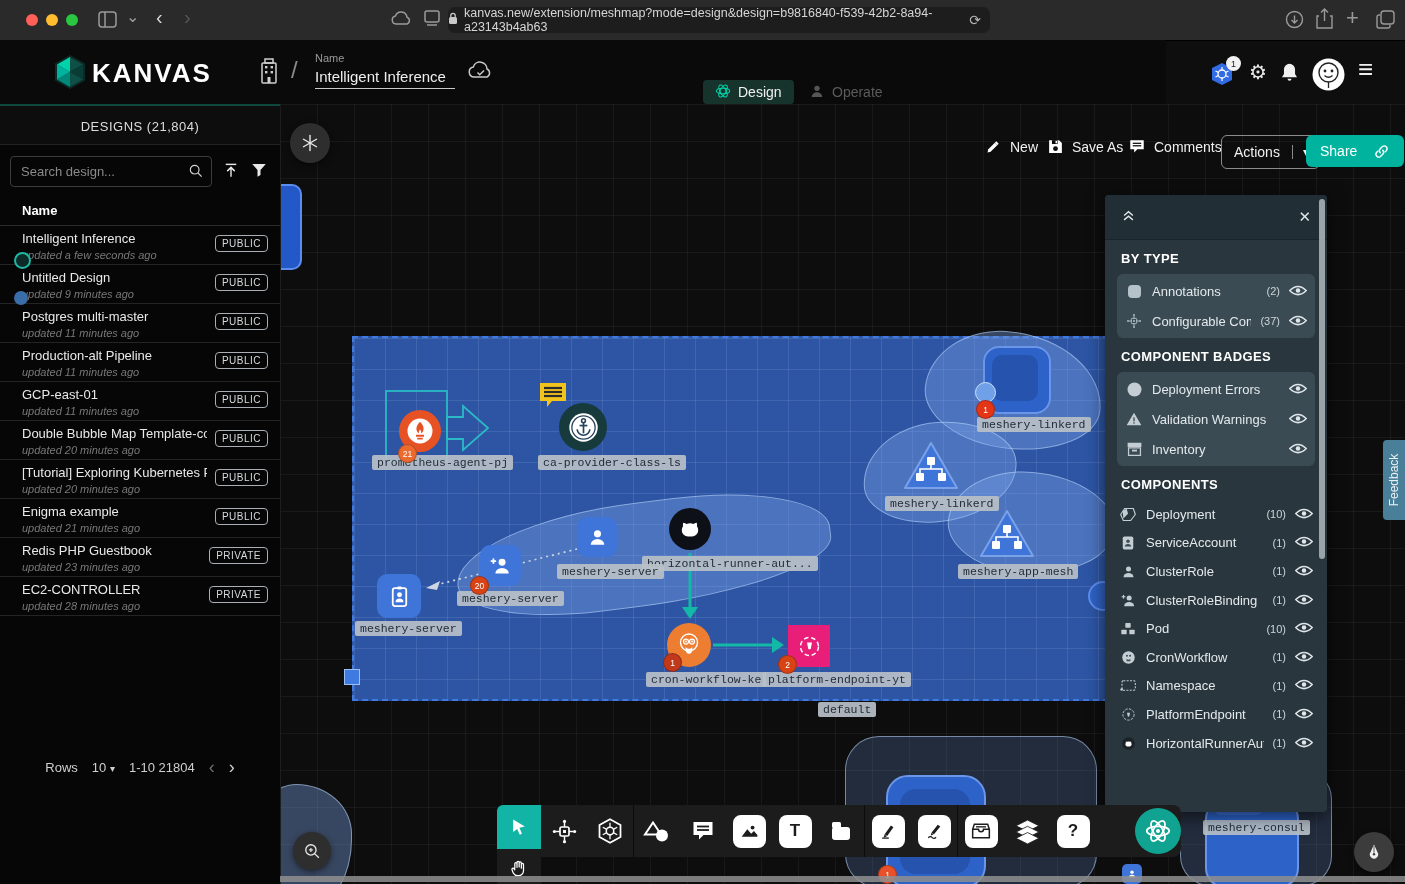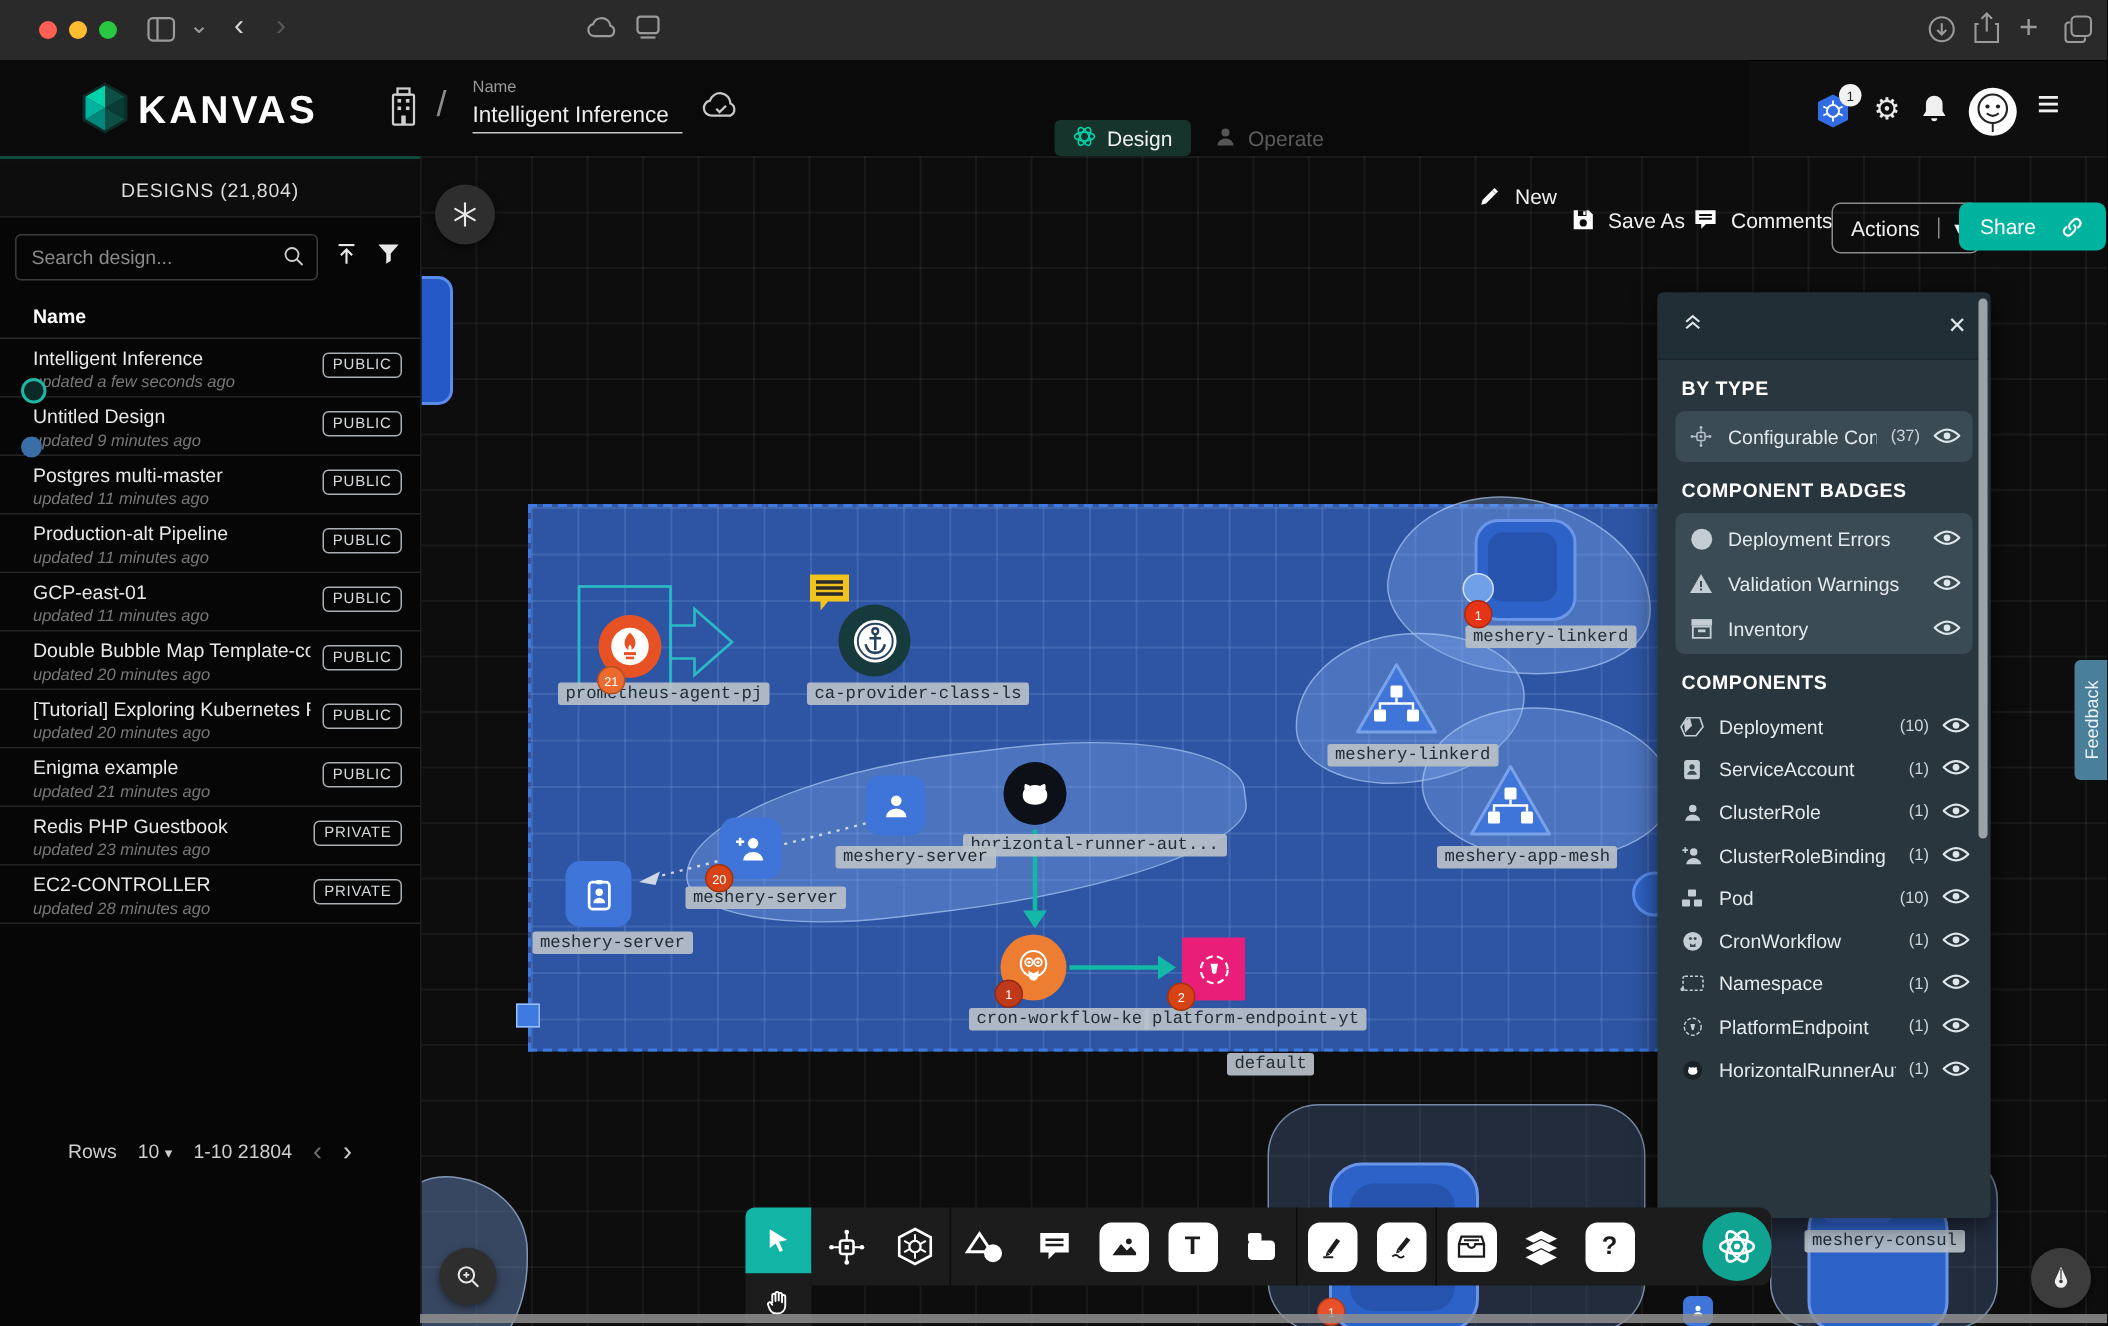--- a/index.html
+++ b/index.html
@@ -130,20 +130,30 @@
       <svg width="21" height="16" viewBox="0 0 21 16">
           <path d="M5 14 a4 4 0 0 1 -.6-7.9 A6 6 0 0 1 16 7.2 A3.6 3.6 0 0 1 16 14 Z" fill="none" stroke="#9a9a9a" stroke-width="1.5"></path>
         </svg>
     </span>
     <span class="abs" style="left:424px;top:10px">
       <svg width="16" height="16" viewBox="0 0 16 16">
           <rect x="1" y="1" width="14" height="11" rx="2" fill="none" stroke="#9a9a9a" stroke-width="1.5"></rect>
           <line x1="3" y1="15" x2="13" y2="15" stroke="#9a9a9a" stroke-width="1.5"></line>
         </svg>
     </span>
+    <div id="urlbar" class="abs">
+      <span>
+        <svg width="10" height="13" viewBox="0 0 10 13">
+            <rect x="1" y="5" width="8" height="7" rx="1.5" fill="#c9c9c9"></rect>
+            <path d="M2.8 5 V3.5 a2.2 2.2 0 0 1 4.4 0 V5" fill="none" stroke="#c9c9c9" stroke-width="1.3"></path>
+          </svg>
+      </span>
+      <span>kanvas.new/extension/meshmap?mode=design&amp;design=b9816840-f539-42b2-8a94-a23143b4ab63</span>
+      <span class="refresh">⟳</span>
+    </div>
     <span class="abs" style="left:1285px;top:10px">
       <svg width="19" height="19" viewBox="0 0 19 19">
           <circle cx="9.5" cy="9.5" r="8" fill="none" stroke="#9a9a9a" stroke-width="1.4"></circle>
           <path d="M9.5 5.5 v7 M6.5 10 l3 3 3-3" fill="none" stroke="#9a9a9a" stroke-width="1.4"></path>
         </svg>
     </span>
     <span class="abs" style="left:1316px;top:8px">
       <svg width="17" height="21" viewBox="0 0 17 21">
           <path d="M3 8 h-2 v12 h15 V8 h-2" fill="none" stroke="#9a9a9a" stroke-width="1.4"></path>
           <path d="M8.5 1 v12 M5 4.5 L8.5 1 L12 4.5" fill="none" stroke="#9a9a9a" stroke-width="1.4"></path>
@@ -446,21 +456,21 @@
       <svg width="18" height="18" viewBox="0 0 24 24">
           <path d="M12 2 L16.5 12 a5.5 5.5 0 1 1 -9 0 Z" fill="#f0f0f0"></path>
           <circle cx="12" cy="15" r="1.6" fill="#3c3c3c"></circle>
           <line x1="12" y1="4" x2="12" y2="13" stroke="#3c3c3c" stroke-width="1.1"></line>
         </svg>
     </div>
 
     <div class="abs" style="left:0;top:772px;width:1125px;height:6px;background:#8f8f8f;opacity:.85;z-index:35"></div>
   </div>
 
-  <div class="abs act" style="left:985px;top:122px;z-index:15">
+  <div class="abs act" style="left:985px;top:138px;z-index:15">
     <svg width="17" height="17" viewBox="0 0 24 24">
         <path d="M3.5 20.5 l1.2-4.5 L16 4.7 l3.3 3.3 L8 19.3 Z" fill="#fff"></path>
         <line x1="14" y1="7" x2="17" y2="10" stroke="#aaa" stroke-width="1"></line>
       </svg>
     <span>New</span>
   </div>
   <div class="abs act" style="left:1047px;top:138px;z-index:15">
     <svg width="17" height="17" viewBox="0 0 24 24">
         <path d="M3 3 h14 l4 4 v14 H3 Z" fill="#fff"></path>
         <rect x="7" y="3" width="8" height="5.5" fill="#0d0d0d"></rect>
@@ -586,20 +596,33 @@
       <span>
         <svg width="15" height="15" viewBox="0 0 24 24">
             <path d="M5 12 l7-6 7 6 M5 19 l7-6 7 6" fill="none" stroke="#dfe6ea" stroke-width="2.2"></path>
           </svg>
       </span>
       <span style="color:#dfe6ea;font-size:15px">✕</span>
     </div>
     <div id="rpanel-body">
       <div class="ptitle">BY TYPE</div>
       <div class="pgroup">
+        <div class="prow">
+          <span class="picon">
+              <svg width="15" height="15">
+                <rect x="1" y="1" width="13" height="13" rx="4" fill="#b6c2c9"></rect>
+              </svg>
+            </span>
+          <span class="plabel">Annotations</span>
+          <span class="pcount">(2)</span>
+          <span><svg width="18" height="11" viewBox="0 0 24 14">
+                <path d="M1 7 Q12 -4 23 7 Q12 18 1 7 Z" fill="none" stroke="#dfe6ea" stroke-width="2"></path>
+                <circle cx="12" cy="7" r="3" fill="#dfe6ea"></circle>
+              </svg></span>
+        </div>
         <div class="prow">
           <span class="picon">
               <svg width="16" height="16" viewBox="0 0 24 24">
                 <rect x="8" y="8" width="8" height="8" rx="1.5" fill="none" stroke="#b6c2c9" stroke-width="1.5"></rect>
                 <rect x="10.7" y="10.7" width="2.6" height="2.6" fill="#b6c2c9"></rect>
                 <g stroke="#b6c2c9" stroke-width="1.3">
                   <line x1="12" y1="8" x2="12" y2="4"></line>
                   <line x1="12" y1="16" x2="12" y2="20"></line>
                   <line x1="8" y1="12" x2="4" y2="12"></line>
                   <line x1="16" y1="12" x2="20" y2="12"></line>

